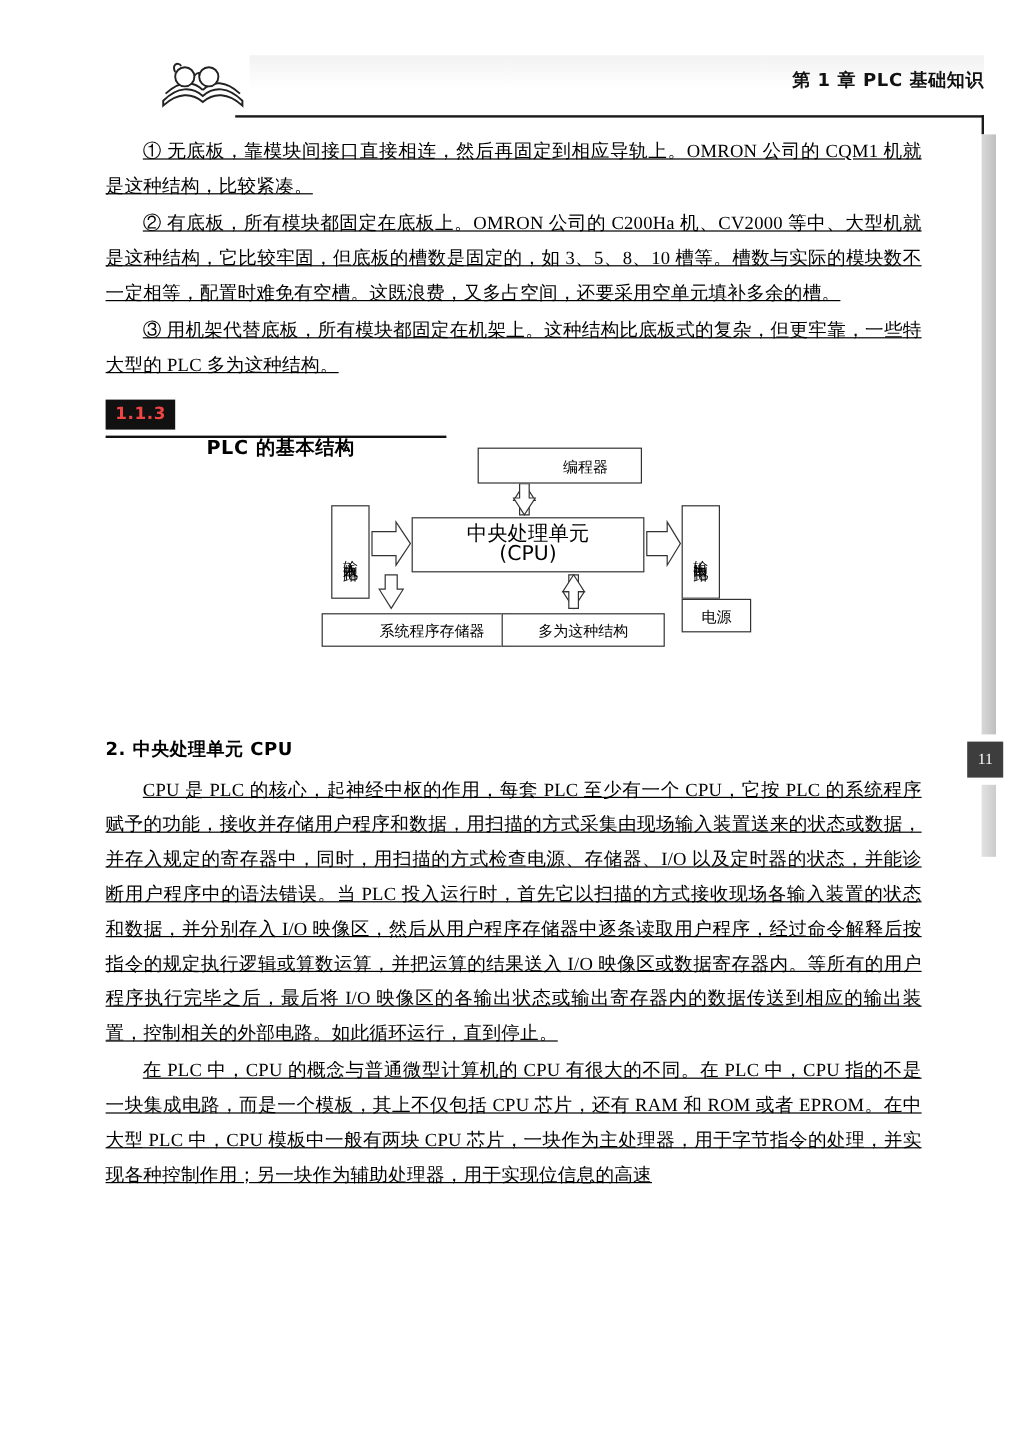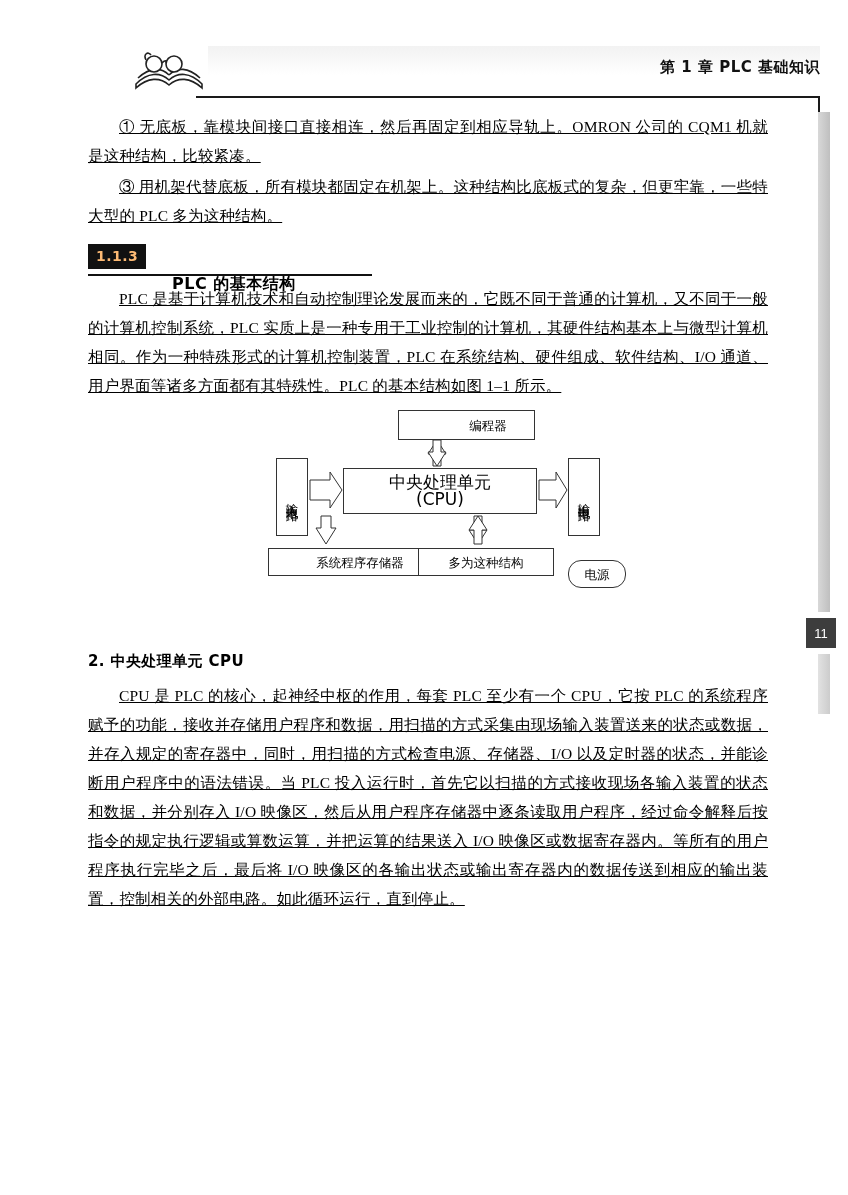--- a/index.html
+++ b/index.html
@@ -84,21 +84,21 @@
     background: linear-gradient(to right, #d8d8d8, #bfbfbf);
   }
   .page-number-box {
     position: absolute;
     left: 806px;
     top: 618px;
     width: 30px;
     height: 30px;
     background: #3d3d3d;
     color: #fff;
-    font-family: Liberation Sans, sans-serif;
+    font-family: Liberation Serif, serif;
     font-size: 13px;
     display: flex;
     align-items: center;
     justify-content: center;
     text-align: right;
   }
   .side-bar-bottom {
     position: absolute;
     left: 818px;
     top: 654px;
@@ -131,21 +131,21 @@
   .section-head {
     position: relative;
     margin: 14px 0 10px 0;
     height: 30px;
   }
   .section-head .num {
     position: absolute;
     left: 0;
     top: 0;
     background: #111;
-    color: #fdba74;
+    color: #ef4444;
     font-family: "DejaVu Sans", sans-serif;
     font-size: 14px;
     font-weight: bold;
     padding: 4px 8px 5px 8px;
     letter-spacing: 0.5px;
   }
   .section-head .title {
     position: absolute;
     left: 84px;
     top: 2px;
@@ -187,21 +187,21 @@
     text-orientation: upright;
     letter-spacing: 2px;
     line-height: 18px;
   }
   #box-programmer { left: 310px; top: 0px;  width: 92px; height: 28px; padding-left: 43px; }
   #box-cpu        { left: 255px; top: 58px; width: 192px; height: 44px; font-size: 17px;}
   #box-input      { left: 188px; top: 48px; width: 30px;  height: 76px; }
   #box-output     { left: 480px; top: 48px; width: 30px;  height: 76px; }
   #box-sysmem     { left: 180px; top: 138px; width: 134px; height: 26px; padding-left: 24px; }
   #box-appmem     { left: 330px; top: 138px; width: 134px; height: 26px; }
-  #box-power      { left: 480px; top: 150px; width: 56px;  height: 26px; border-radius: 13px; }
+  #box-power      { left: 480px; top: 126px; width: 56px;  height: 26px; }
 
   .fig-caption {
     position: absolute;
     left: 0;
     top: 182px;
     width: 680px;
     text-align: center;
     font-family: "DejaVu Sans", sans-serif;
     font-size: 13px;
     letter-spacing: 0.5px;
@@ -249,29 +249,29 @@
   <div class="header-rule"></div>
   <div class="header-rule-right"></div>
 
   <div class="side-bar-top"></div>
   <div class="page-number-box">11</div>
   <div class="side-bar-bottom"></div>
 
   <div class="content">
 
     <p class="para indent">① 无底板，靠模块间接口直接相连，然后再固定到相应导轨上。OMRON 公司的 CQM1 机就是这种结构，比较紧凑。</p>
+    <p class="para indent">② 有底板，所有模块都固定在底板上。OMRON 公司的 C200Ha 机、CV2000 等中、大型机就是这种结构，它比较牢固，但底板的槽数是固定的，如 3、5、8、10 槽等。槽数与实际的模块数不一定相等，配置时难免有空槽。这既浪费，又多占空间，还要采用空单元填补多余的槽。</p>
     <p class="para indent">③ 用机架代替底板，所有模块都固定在机架上。这种结构比底板式的复杂，但更牢靠，一些特大型的 PLC 多为这种结构。</p>
 
     <div class="section-head">
       <span class="num">1.1.3</span>
       <span class="title">PLC 的基本结构</span>
       <span class="underline"></span>
     </div>
 
-    <p class="para indent">PLC 是基于计算机技术和自动控制理论发展而来的，它既不同于普通的计算机，又不同于一般的计算机控制系统，PLC 实质上是一种专用于工业控制的计算机，其硬件结构基本上与微型计算机相同。作为一种特殊形式的计算机控制装置，PLC 在系统结构、硬件组成、软件结构、I/O 通道、用户界面等诸多方面都有其特殊性。PLC 的基本结构如图 1–1 所示。</p>
 
     <div class="figure">
       <svg class="arrows">
         <g fill="#ffffff" stroke="#333" stroke-width="1">
 
           <polygon points="349,30 358,44 353,44 353,56 345,56 345,44 340,44"></polygon>
           <polygon points="349,56 358,42 353,42 353,30 345,30 345,42 340,42"></polygon>
 
           <polygon points="222,70 242,70 242,62 254,80 242,98 242,90 222,90"></polygon>
 
@@ -298,15 +298,16 @@
 
       <div class="fig-box" id="box-sysmem">系统程序存储器</div>
       <div class="fig-box" id="box-appmem">多为这种结构</div>
       <div class="fig-box" id="box-power">电源</div>
 
     </div>
 
     <div class="sub-head">2.  中央处理单元 CPU</div>
 
     <p class="para indent">CPU 是 PLC 的核心，起神经中枢的作用，每套 PLC 至少有一个 CPU，它按 PLC 的系统程序赋予的功能，接收并存储用户程序和数据，用扫描的方式采集由现场输入装置送来的状态或数据，并存入规定的寄存器中，同时，用扫描的方式检查电源、存储器、I/O 以及定时器的状态，并能诊断用户程序中的语法错误。当 PLC 投入运行时，首先它以扫描的方式接收现场各输入装置的状态和数据，并分别存入 I/O 映像区，然后从用户程序存储器中逐条读取用户程序，经过命令解释后按指令的规定执行逻辑或算数运算，并把运算的结果送入 I/O 映像区或数据寄存器内。等所有的用户程序执行完毕之后，最后将 I/O 映像区的各输出状态或输出寄存器内的数据传送到相应的输出装置，控制相关的外部电路。如此循环运行，直到停止。</p>
+    <p class="para indent">在 PLC 中，CPU 的概念与普通微型计算机的 CPU 有很大的不同。在 PLC 中，CPU 指的不是一块集成电路，而是一个模板，其上不仅包括 CPU 芯片，还有 RAM 和 ROM 或者 EPROM。在中大型 PLC 中，CPU 模板中一般有两块 CPU 芯片，一块作为主处理器，用于字节指令的处理，并实现各种控制作用；另一块作为辅助处理器，用于实现位信息的高速</p>
 
   </div>
 </div>
 
 </body></html>

